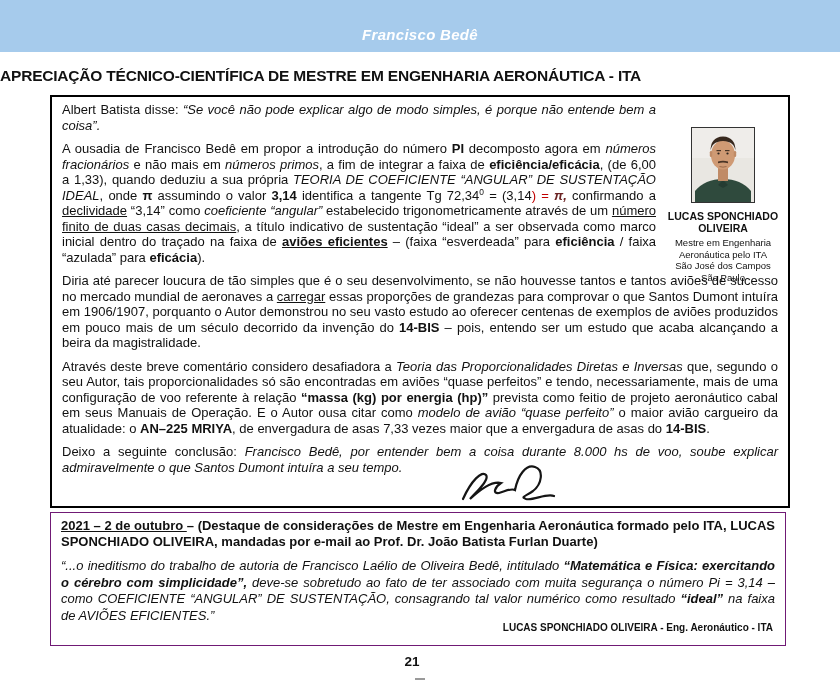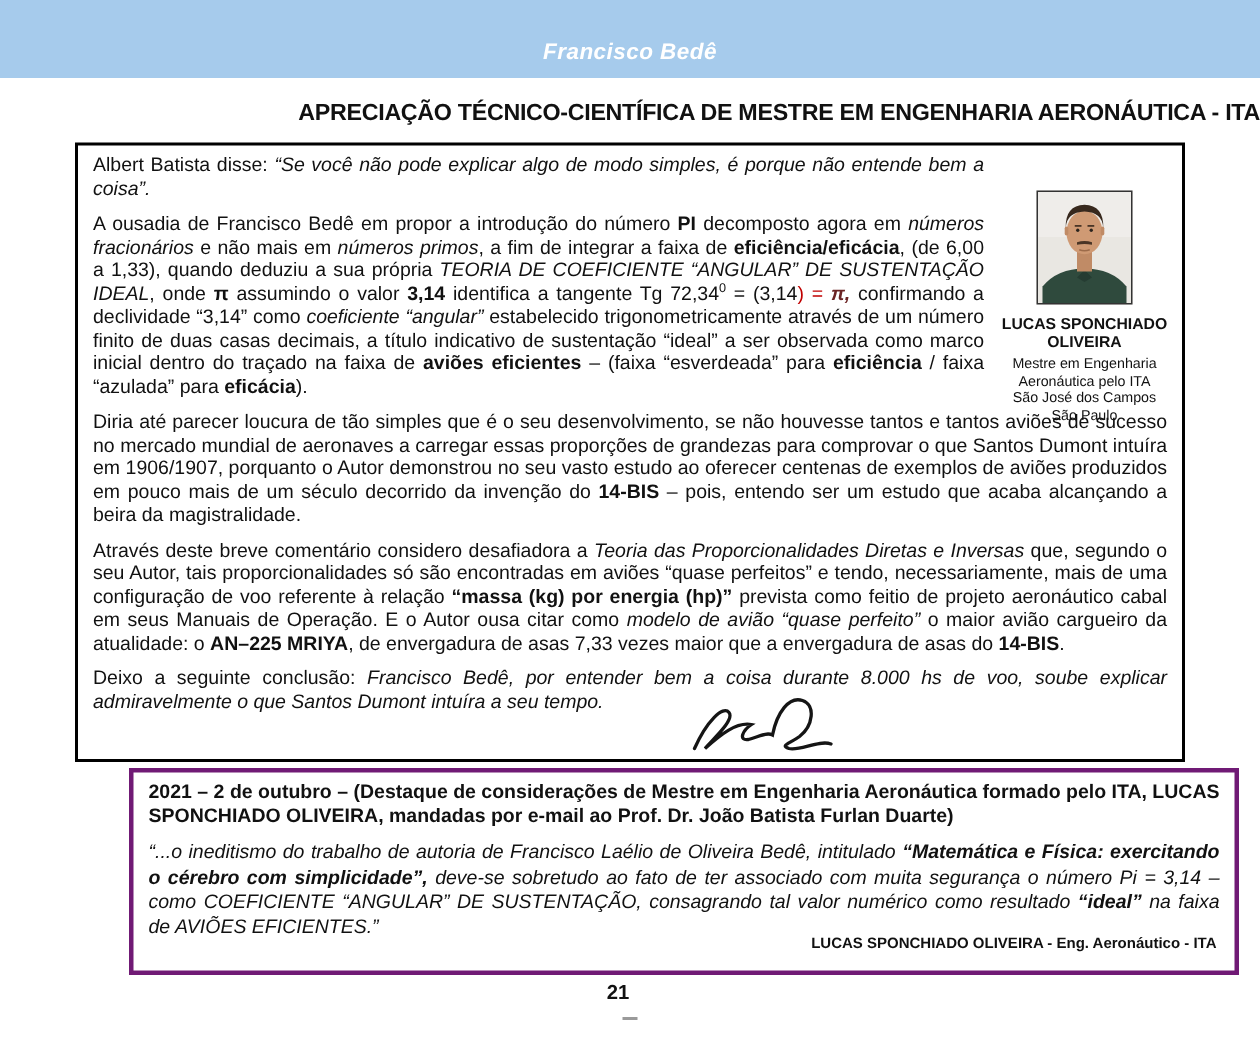--- a/index.html
+++ b/index.html
@@ -10,21 +10,21 @@
   }
   .header-bar{
     position:absolute;top:0;left:0;width:840px;height:52px;
     background:#a6cbec;display:flex;justify-content:center;align-items:flex-end;
   }
   .author-name{
     color:#ffffff;font-weight:bold;font-style:italic;font-size:15px;
     padding-bottom:9px;letter-spacing:.3px;
   }
   .page-title{
-    position:absolute;top:67px;left:0;width:840px;text-align:right;
+    position:absolute;top:67px;left:0;width:840px;text-align:left;
     font-weight:bold;font-size:15.5px;letter-spacing:-0.2px;white-space:nowrap;
   }
   .main-box{
     position:absolute;left:50px;top:95px;width:716px;height:404px;
     border:2px solid #000;padding:5px 10px 0 10px;overflow:hidden;background:#fff;
   }
   .para{
     font-size:13px;line-height:15.5px;text-align:justify;margin:0 0 8px 0;
   }
   .para.narrow{margin-right:122px;}
@@ -36,38 +36,38 @@
     background:#e9e7e2;display:block;
   }
   .photo-name{font-size:10.5px;font-weight:bold;line-height:1.15;}
   .photo-detail{font-size:9.5px;line-height:1.22;}
   .photo-detail-group{margin-top:3px;}
   .signature{
     position:absolute;right:228px;bottom:0px;width:102px;height:46px;
   }
   .quote-box{
     position:absolute;left:50px;top:512px;width:714px;height:127px;
-    border:3px solid #701a75;padding:5px 10px 0 10px;background:#fff;margin-left:36px;
+    border:1px solid #701a75;padding:5px 10px 0 10px;background:#fff;
   }
   .quote-heading{font-size:13px;line-height:16px;font-weight:bold;text-align:justify;margin:0 0 8px 0;}
   .quote-body{font-size:13px;line-height:16.5px;font-style:italic;text-align:justify;margin:0;}
   .quote-attribution{
     position:absolute;right:12px;bottom:12px;font-size:10px;font-weight:bold;
   }
   .page-number{
     position:absolute;top:654px;left:0;width:824px;text-align:center;
     font-weight:bold;font-size:13.5px;
   }
   .page-number-dash{
     position:absolute;top:678px;left:415px;width:10px;height:2px;background:#9a9a9a;
   }
   
   .rs-b{font-weight:bold;}
   .rs-i{font-style:italic;}
-  .rs-u{}
+  .rs-u{text-decoration:underline;}
   .rs-r{color:#c00000;}
   .rs-m{color:#6b2323;font-weight:bold;font-style:italic;}
   .rs-sup{vertical-align:super;font-size:0.65em;line-height:0;}
 </style>
 </head>
 <body>
 
 <div class="header-bar">
   <div class="author-name">Francisco Bedê</div>
 </div>

